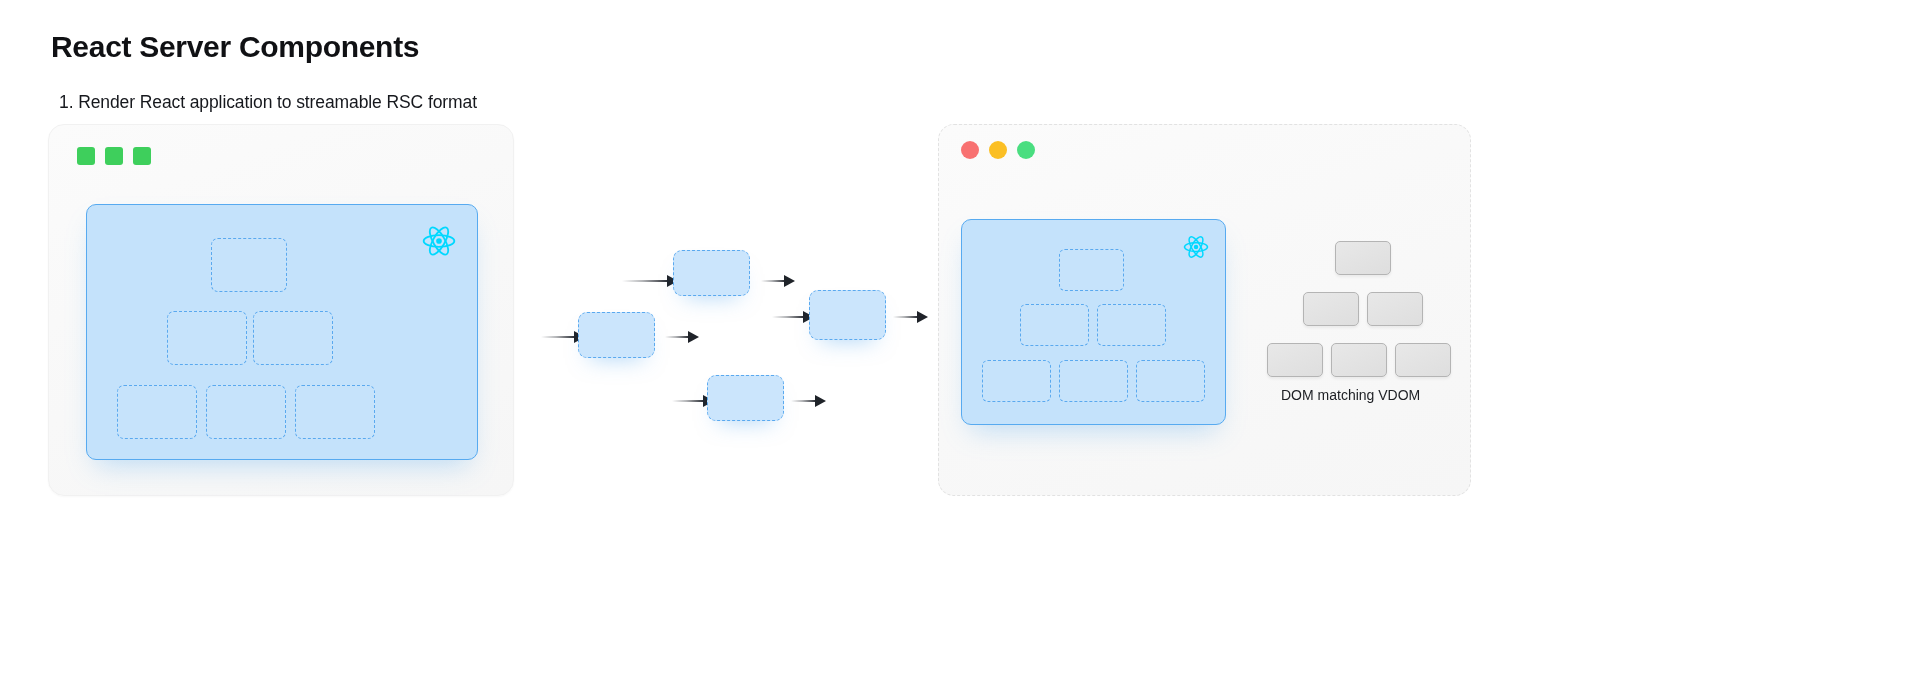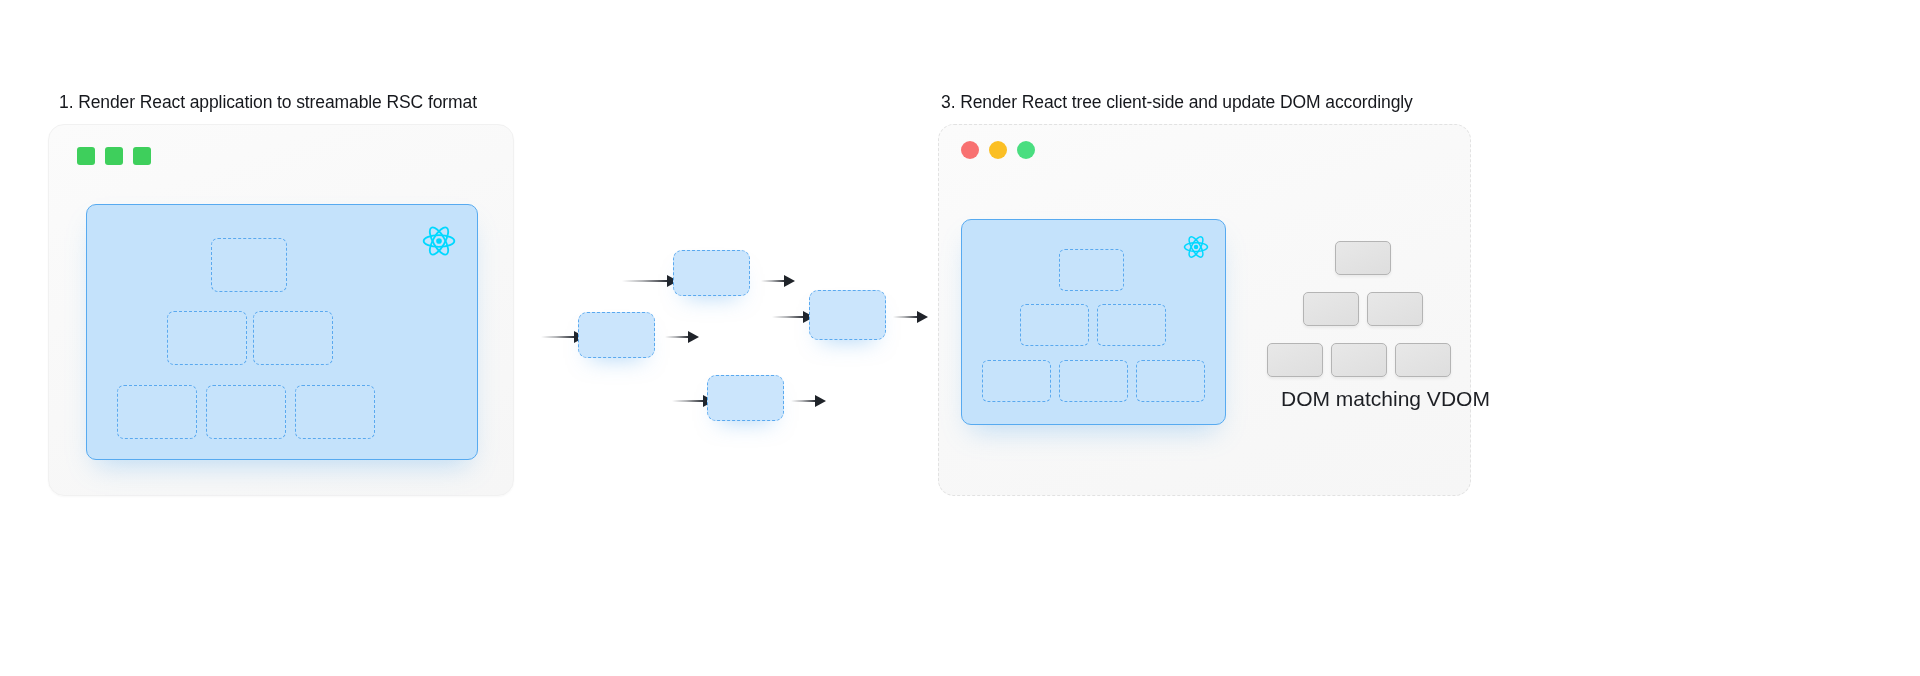--- a/index.html
+++ b/index.html
@@ -102,32 +102,32 @@
   
   .dom-box {
     position: absolute;
     background: linear-gradient(155deg,#e8e8e8,#dedede);
     border: 1.8px solid #b4b4b4;
     border-radius: 5px;
     box-shadow: 0 2px 3px rgba(0,0,0,.06);
   }
   .dom-label {
     position: absolute;
-    font-size: 21px; color: #1d1f24; font-weight: 400;
+    font-size: 14px; color: #1d1f24; font-weight: 400;
     white-space: nowrap;
   }
 </style>
 </head>
 <body>
 
 <div id="stage">
 
+  <div class="page-title">React Server Components</div>
 
   <div class="caption" id="caption-1">1. Render React application to streamable RSC format</div>
-  <div class="caption" id="caption-3">3. Render React tree client-side and update DOM accordingly</div>
 
   <div class="panel" id="panel-left">
 
     <div class="dots" id="dots-left">
       <div class="sq" style="background:#3ecf5c"></div>
       <div class="sq" style="background:#3ecf5c"></div>
       <div class="sq" style="background:#3ecf5c"></div>
     </div>
 
     <div class="vdom-card" id="vdom-left">

